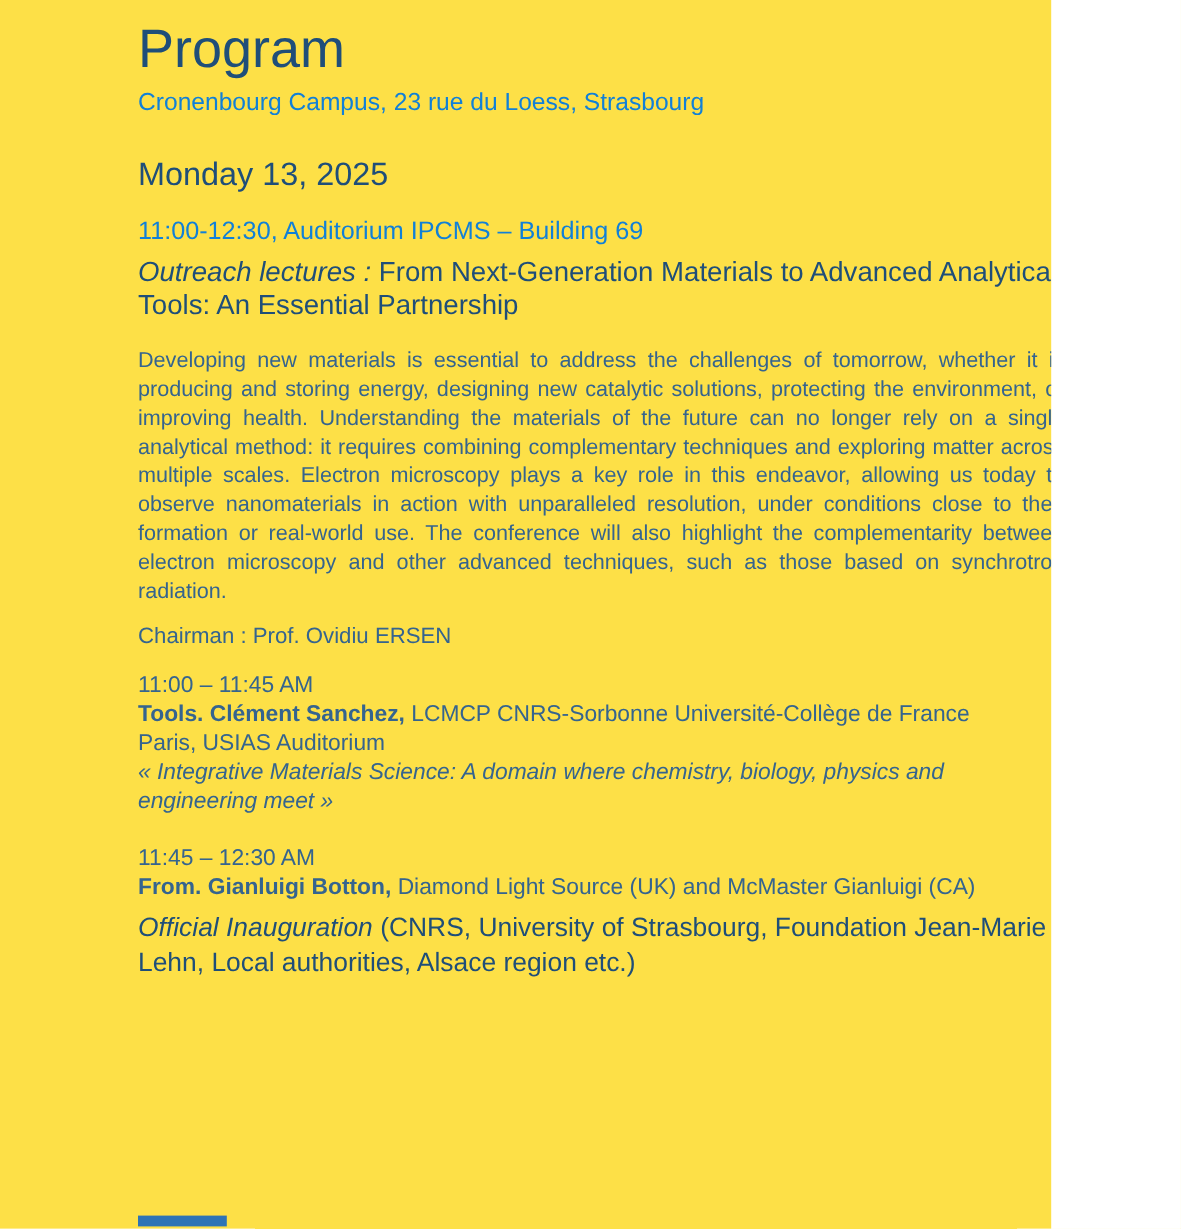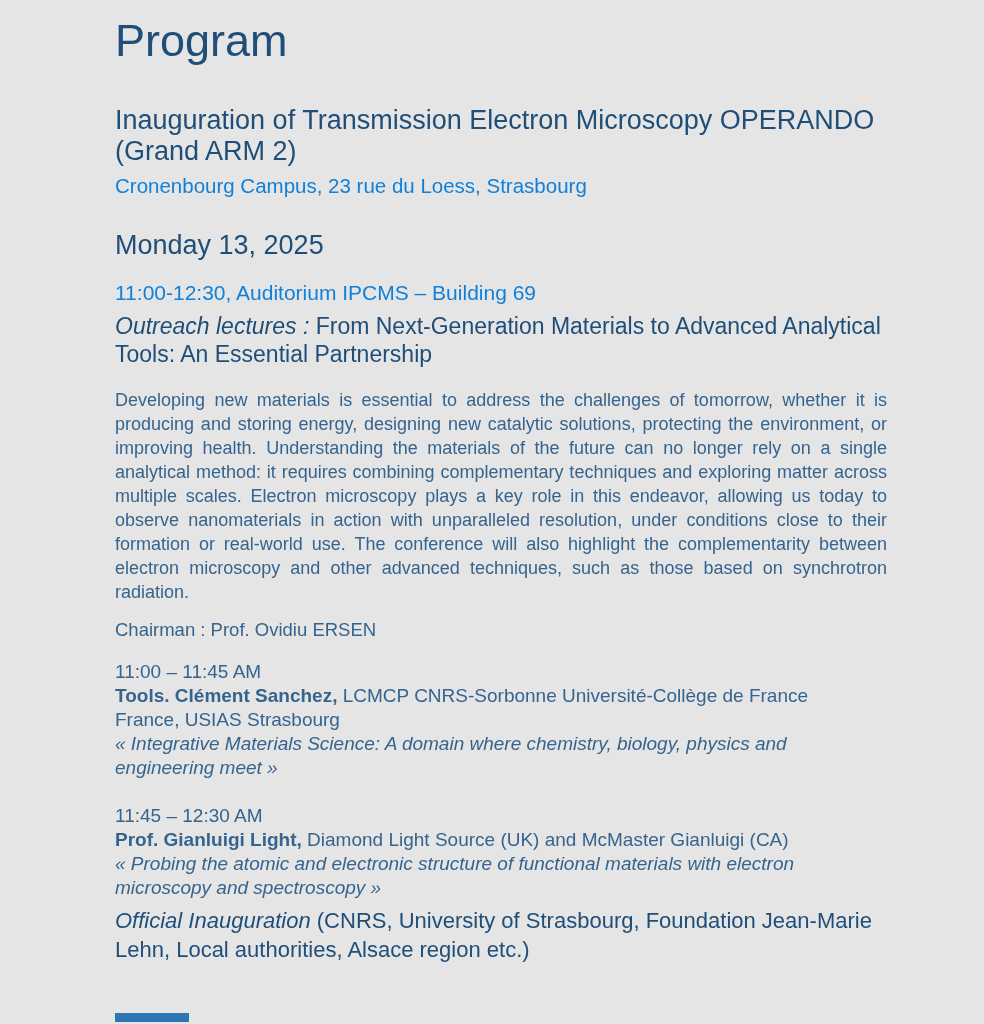--- a/index.html
+++ b/index.html
@@ -1,19 +1,19 @@
 <!DOCTYPE html>
 <html><head>
 <meta charset="utf-8">
 <style>
   html,body{margin:0;padding:0;background:#ffffff;}
   .page{
     position:relative;
-    width:984px;height:1024px;
-    background:#e5e5e5;
+    width:876px;height:1024px;
+    background:#fde047;
     overflow:hidden;
     font-family:"Liberation Sans","DejaVu Sans",sans-serif;
     color:#35648F;
   }
   .content{position:absolute;left:115px;top:0;width:772px;}
   .page-title{
     margin:14px 0 0 0;
     font-size:45px;line-height:53px;font-weight:400;
     color:#1F4E79;
   }
@@ -78,47 +78,45 @@
   }
 </style>
 </head>
 <body>
 
 <div class="page">
   <div class="content">
 
     <h1 class="page-title">Program</h1>
 
-    <h2 class="event-title">Inauguration of Transmission Electron Microscopy OPERANDO (Grand ARM 2)</h2>
     <p class="event-location">Cronenbourg Campus, 23 rue du Loess, Strasbourg</p>
 
     <h2 class="date-heading">Monday 13, 2025</h2>
 
     <p class="session-time">11:00-12:30, Auditorium IPCMS – Building 69</p>
 
     <p class="session-title"><span class="it">Outreach lectures :</span>
       <span>From Next-Generation Materials to Advanced Analytical Tools: An Essential Partnership</span></p>
 
     <p class="abstract">Developing new materials is essential to address the challenges of tomorrow, whether it is producing and storing energy, designing new catalytic solutions, protecting the environment, or improving health. Understanding the materials of the future can no longer rely on a single analytical method: it requires combining complementary techniques and exploring matter across multiple scales. Electron microscopy plays a key role in this endeavor, allowing us today to observe nanomaterials in action with unparalleled resolution, under conditions close to their formation or real-world use. The conference will also highlight the complementarity between electron microscopy and other advanced techniques, such as those based on synchrotron radiation.</p>
 
     <p class="chairman">Chairman : Prof. Ovidiu ERSEN</p>
 
     <div class="talk talk-1">
       <p>11:00 – 11:45 AM</p>
       <p><span class="speaker">Tools. Clément Sanchez,</span>
         <span>LCMCP CNRS-Sorbonne Université-Collège de France</span><br>
-        <span>France, USIAS Strasbourg</span></p>
+        <span>Paris, USIAS Auditorium</span></p>
       <p class="quote">« Integrative Materials Science: A domain where chemistry, biology, physics and engineering meet »</p>
     </div>
 
     <div class="talk talk-2">
       <p>11:45 – 12:30 AM</p>
-      <p><span class="speaker">Prof. Gianluigi Light,</span>
+      <p><span class="speaker">From. Gianluigi Botton,</span>
         <span>Diamond Light Source (UK) and McMaster Gianluigi (CA)</span></p>
-      <p class="quote">« Probing the atomic and electronic structure of functional materials with electron microscopy and spectroscopy »</p>
     </div>
 
 
     <p class="session2-title"><span class="it">Official Inauguration</span>
       <span>(CNRS, University of Strasbourg, Foundation Jean-Marie Lehn, Local authorities, Alsace region etc.)</span></p>
 
   </div>
 
   <div class="table-edge"></div>
 </div>

